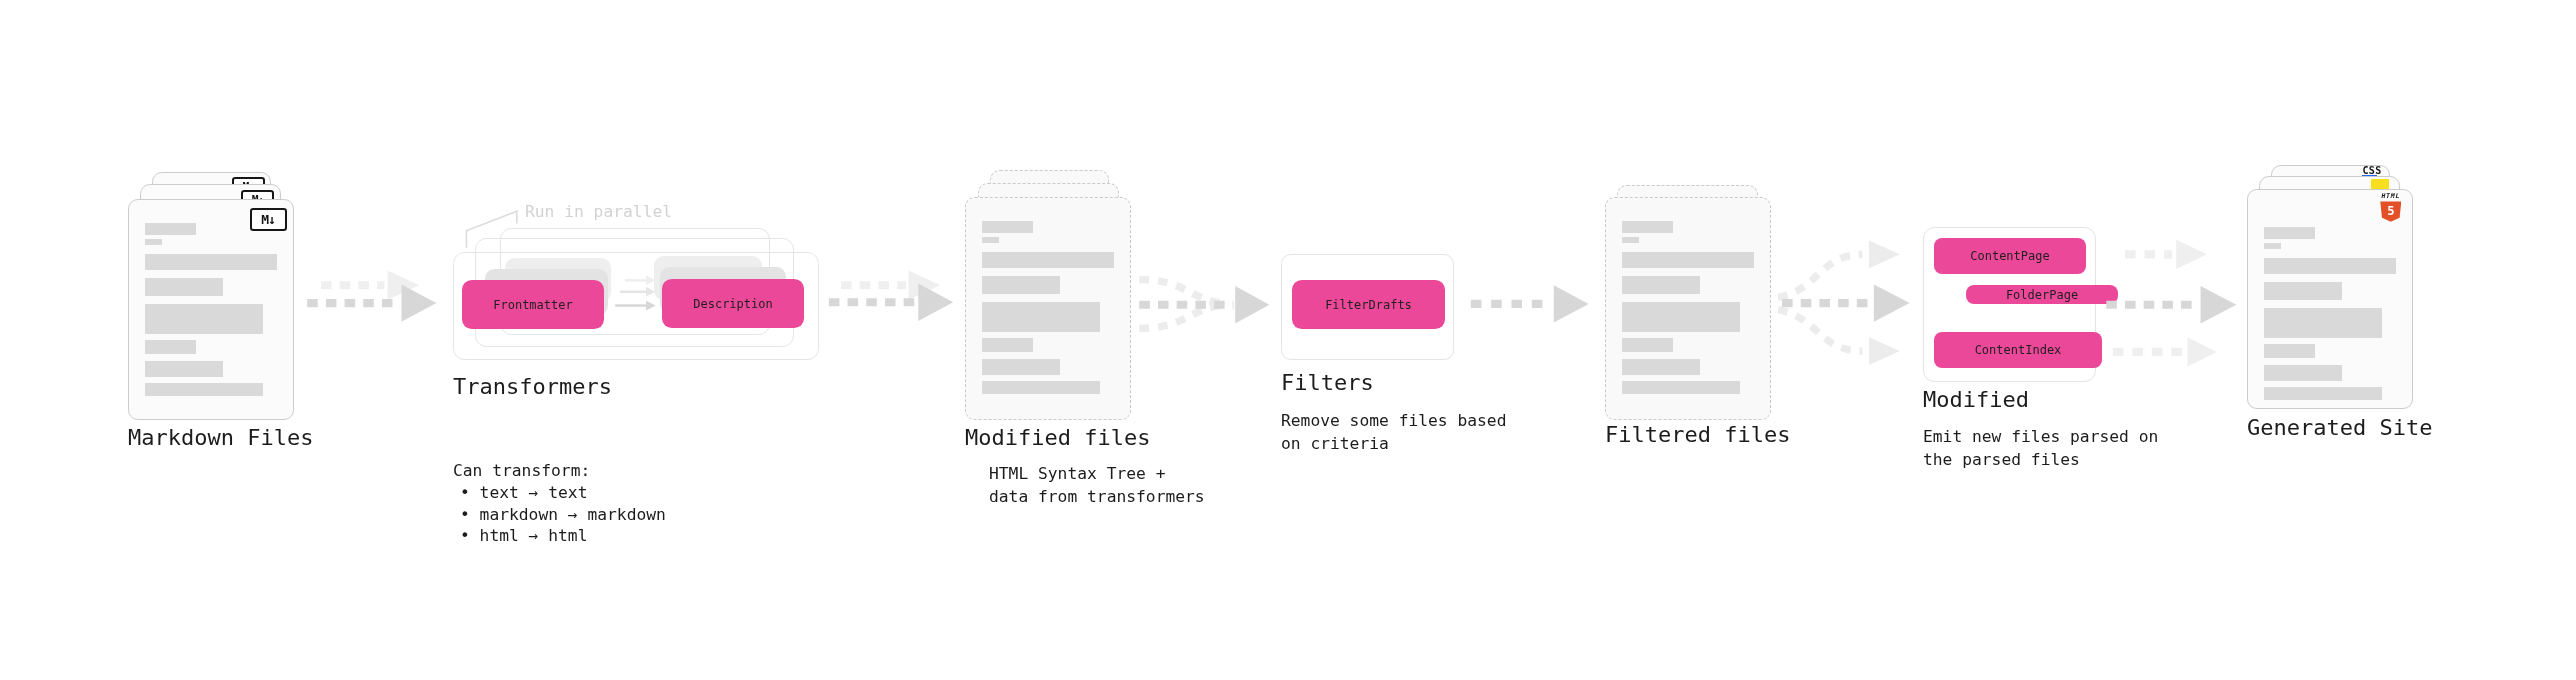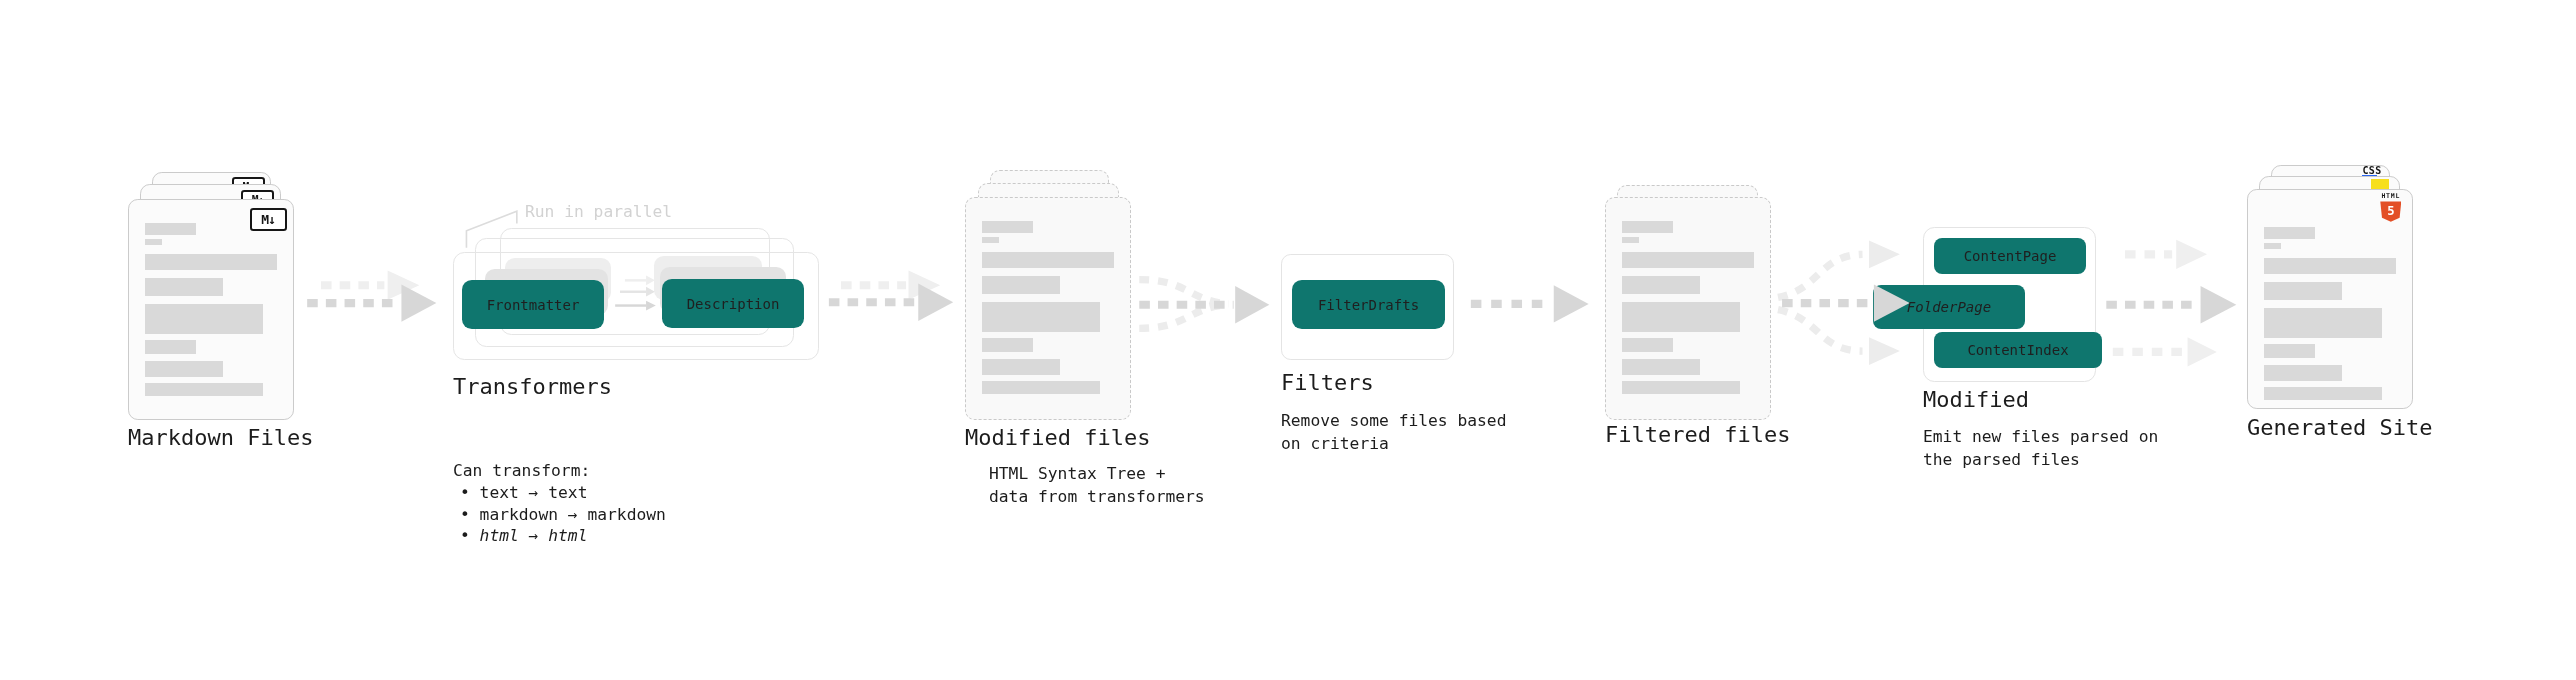--- a/index.html
+++ b/index.html
@@ -19,38 +19,38 @@
   .bar.b5{width:118px;height:30px;margin-top:8.1px;}
   .bar.b6{width:51px;height:14px;margin-top:6.5px;}
   .bar.b7{width:78px;height:16.3px;margin-top:6.5px;}
   .bar.b8{width:118px;height:12.2px;margin-top:6.5px;}
   
   .badge-md{position:absolute;width:32.5px;height:18.7px;background:#ffffff;border:2.4px solid #161616;
             border-radius:3.3px;color:#161616;font-weight:bold;font-size:13px;letter-spacing:-0.8px;
             display:flex;align-items:center;justify-content:center;z-index:3;}
   .badge-md.small{width:29px;height:16.3px;font-size:11.4px;border-width:2px;}
   
-  .gbox{position:absolute;background:#0f766e;border-radius:9.8px;display:flex;align-items:center;
-        justify-content:center;font-size:14px;color:#1f1f1f;white-space:nowrap;z-index:3;box-sizing:border-box;}
+  .gbox{position:absolute;background:#ec4899;border-radius:9.8px;display:flex;align-items:center;
+        justify-content:center;font-size:12px;color:#1f1f1f;white-space:nowrap;z-index:3;box-sizing:border-box;}
   .ghost1{position:absolute;background:#e3e3e3;border-radius:9.8px;z-index:2;}
   .ghost2{position:absolute;background:#eeeeee;border-radius:9.8px;z-index:2;}
   .container-outline{position:absolute;border:1.6px solid #e5e5e5;border-radius:11.4px;box-sizing:border-box;z-index:1;background:transparent;}
   .panel{position:absolute;border:1.6px solid #e4e4e4;border-radius:9.8px;background:#ffffff;box-sizing:border-box;z-index:2;}
   
   .title{position:absolute;font-size:22px;line-height:24.4px;color:#1c1c1c;white-space:nowrap;z-index:4;}
   .desc{position:absolute;font-size:16.3px;line-height:23px;color:#1c1c1c;white-space:pre-line;z-index:4;}
   .bullet{position:absolute;font-size:16.3px;line-height:22px;color:#1c1c1c;white-space:nowrap;z-index:4;margin-top:46px;}
   .note{position:absolute;font-size:16.3px;color:#d2d2d2;white-space:nowrap;z-index:4;}
   
   .badge-css{position:absolute;z-index:3;text-align:center;}
   .badge-css .t{font-size:10px;font-weight:bold;color:#161616;line-height:6.5px;letter-spacing:0.4px;}
   .badge-css .u{width:14.6px;height:2.4px;background:#2965f1;margin-top:0.8px;}
   .badge-js{position:absolute;width:18px;height:9.8px;background:#f7df1e;z-index:3;}
   .badge-html5{position:absolute;width:24.4px;z-index:3;text-align:center;}
-  .badge-html5 .t{font-size:6.5px;font-weight:bold;color:#161616;letter-spacing:0.8px;line-height:7.3px;}
+  .badge-html5 .t{font-size:6.5px;font-weight:bold;color:#161616;letter-spacing:0.8px;line-height:7.3px;font-style:italic;}
   .badge-html5 .shield{width:21px;height:20.3px;margin:0.8px auto 0;background:#e34f26;
        clip-path:polygon(0 0,100% 0,92% 80%,50% 100%,8% 80%);
        display:flex;align-items:center;justify-content:center;}
   .badge-html5 .five{color:#ffffff;font-size:12.2px;font-weight:bold;line-height:12.2px;}
   svg.arrows{position:absolute;left:0;top:0;z-index:6;pointer-events:none;}
 </style>
 </head>
 <body>
 
 <div id="canvas">
@@ -87,21 +87,21 @@
   <div class="ghost2" style="left:654px;top:256px;width:108px;height:44px;"></div>
   <div class="ghost1" style="left:660px;top:267px;width:126px;height:46px;"></div>
   <div class="gbox" style="left:662px;top:279px;width:142px;height:49px;">Description</div>
 
   <div class="note" style="left:525px;top:202px;">Run in parallel</div>
 
   <div class="title" style="left:453px;top:375px;">Transformers</div>
   <div class="bullet" style="left:453px;top:414px;">Can transform:</div>
   <div class="bullet" style="left:460px;top:436px;">• text → text</div>
   <div class="bullet" style="left:460px;top:458px;">• markdown → markdown</div>
-  <div class="bullet" style="left:460px;top:479px;font-style:italic;">• html → html</div>
+  <div class="bullet" style="left:460px;top:479px;">• html → html</div>
 
   <div class="doc dashed" style="left:990px;top:170px;width:119px;height:42px;"></div>
   <div class="doc dashed" style="left:978px;top:183px;width:141px;height:42px;"></div>
   <div class="doc dashed" style="left:965px;top:197px;width:166px;height:223px;">
     <div class="bars doc-bars">
         <div class="bar b1"></div>
         <div class="bar b2"></div>
         <div class="bar b3"></div>
         <div class="bar b4"></div>
         <div class="bar b5"></div>
@@ -130,21 +130,21 @@
         <div class="bar b5"></div>
         <div class="bar b6"></div>
         <div class="bar b7"></div>
         <div class="bar b8"></div>
       </div>
   </div>
   <div class="title" style="left:1605px;top:423px;">Filtered files</div>
 
   <div class="panel" style="left:1923px;top:227px;width:173px;height:155px;border-radius:11.4px;"></div>
   <div class="gbox" style="left:1934px;top:238px;width:152px;height:36px;border-radius:8.1px;">ContentPage</div>
-  <div class="gbox" style="left:1873px;top:285px;width:152px;height:44px;border-radius:8.1px;font-style:italic;">FolderPage</div>
+  <div class="gbox" style="left:1966px;top:285px;width:152px;height:19px;border-radius:8.1px;">FolderPage</div>
   <div class="gbox" style="left:1934px;top:332px;width:168px;height:36px;border-radius:8.1px;">ContentIndex</div>
   <div class="title" style="left:1923px;top:388px;">Modified</div>
   <div class="desc" style="left:1923px;top:425px;">Emit new files parsed on
 the parsed files</div>
 
   <div class="doc" style="left:2271px;top:165px;width:119px;height:42px;">
     <div class="badge-css" style="right:7.3px;top:1.6px;">
       <div class="t">CSS</div>
       <div class="u"></div>
     </div>

